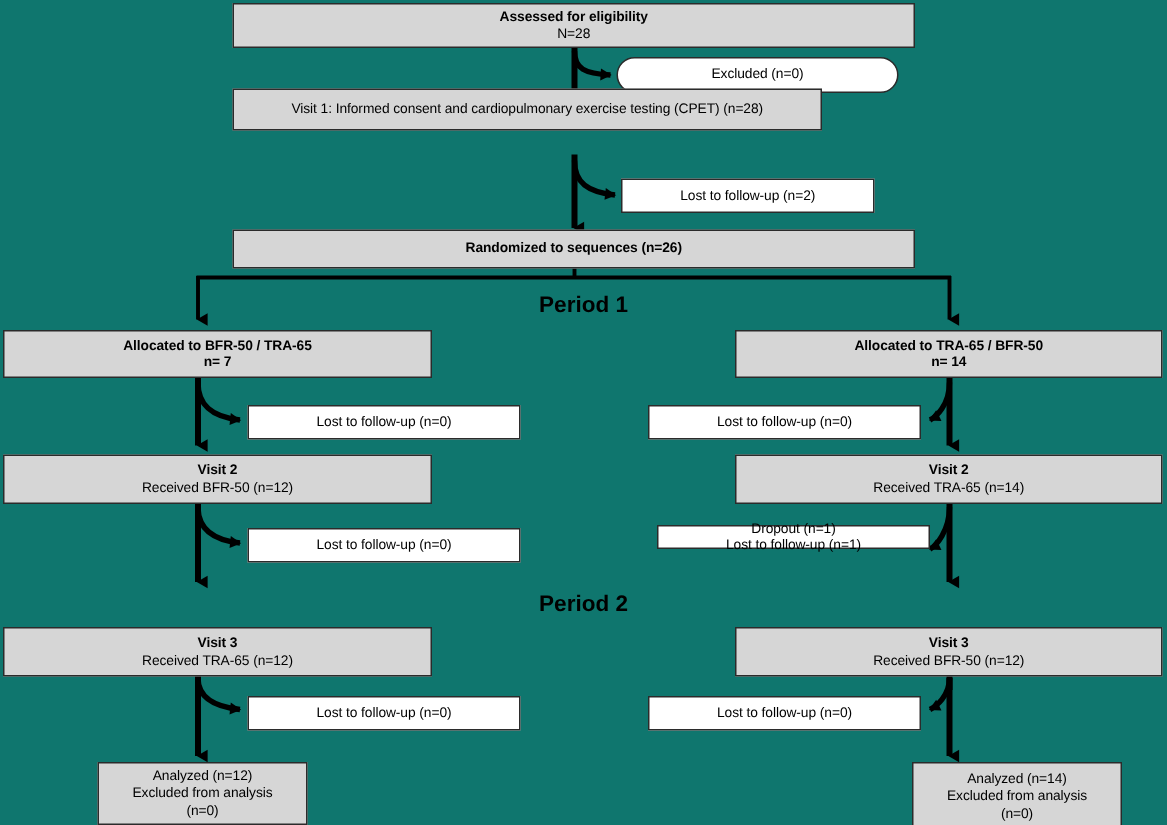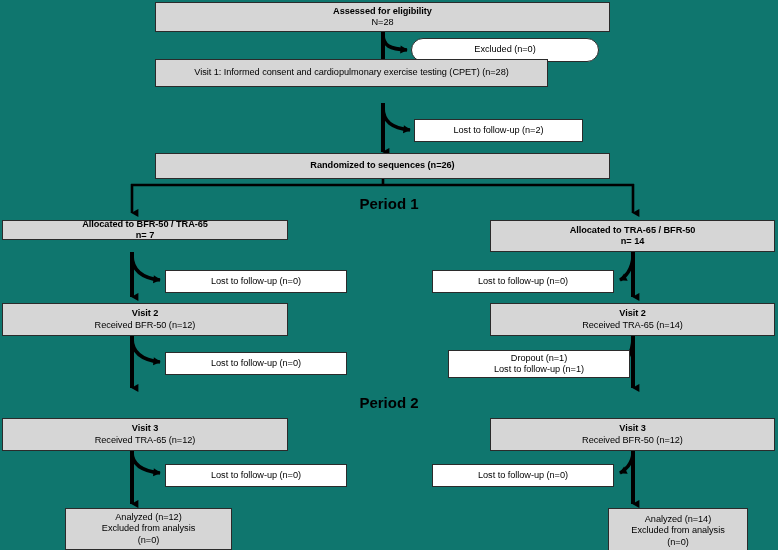--- a/index.html
+++ b/index.html
@@ -127,21 +127,21 @@
   <div class="box plain" style="left:414px; top:119px; width:169px; height:23px;">
     <span class="ln">Lost to follow-up (n=2)</span>
   </div>
 
   <div class="box shaded" style="left:155px; top:153px; width:455px; height:26px;">
     <span class="ln bold">Randomized to sequences (n=26)</span>
   </div>
 
   <div class="period-label" style="left:289px; top:195px; width:200px;">Period 1</div>
 
-  <div class="box shaded" style="left:2px; top:220px; width:286px; height:20px;">
+  <div class="box shaded" style="left:2px; top:220px; width:286px; height:32px;">
     <span class="ln bold">Allocated to BFR-50 / TRA-65</span>
     <span class="ln bold">n= 7</span>
   </div>
 
   <div class="box shaded" style="left:490px; top:220px; width:285px; height:32px;">
     <span class="ln bold">Allocated to TRA-65 / BFR-50</span>
     <span class="ln bold">n= 14</span>
   </div>
 
   <div class="box plain" style="left:165px; top:270px; width:182px; height:23px;">
@@ -159,21 +159,21 @@
 
   <div class="box shaded" style="left:490px; top:303px; width:285px; height:33px;">
     <span class="ln bold">Visit 2</span>
     <span class="ln">Received TRA-65 (n=14)</span>
   </div>
 
   <div class="box plain" style="left:165px; top:352px; width:182px; height:23px;">
     <span class="ln">Lost to follow-up (n=0)</span>
   </div>
 
-  <div class="box plain" style="left:448px; top:350px; width:182px; height:28px;">
+  <div class="box plain" style="left:438px; top:350px; width:182px; height:16px;">
     <span class="ln">Dropout (n=1)</span>
     <span class="ln">Lost to follow-up (n=1)</span>
   </div>
 
   <div class="period-label" style="left:289px; top:394px; width:200px;">Period 2</div>
 
   <div class="box shaded" style="left:2px; top:418px; width:286px; height:33px;">
     <span class="ln bold">Visit 3</span>
     <span class="ln">Received TRA-65 (n=12)</span>
   </div>
@@ -184,21 +184,21 @@
   </div>
 
   <div class="box plain" style="left:165px; top:464px; width:182px; height:23px;">
     <span class="ln">Lost to follow-up (n=0)</span>
   </div>
 
   <div class="box plain" style="left:432px; top:464px; width:182px; height:23px;">
     <span class="ln">Lost to follow-up (n=0)</span>
   </div>
 
-  <div class="box shaded" style="left:65px; top:508px; width:167px; height:42px;">
+  <div class="box shaded" style="left:65px; top:508px; width:140px; height:42px;">
     <span class="ln">Analyzed (n=12)</span>
     <span class="ln">Excluded from analysis</span>
     <span class="ln">(n=0)</span>
   </div>
 
   <div class="box shaded" style="left:608px; top:508px; width:140px; height:46px;">
     <span class="ln">Analyzed (n=14)</span>
     <span class="ln">Excluded from analysis</span>
     <span class="ln">(n=0)</span>
   </div>

